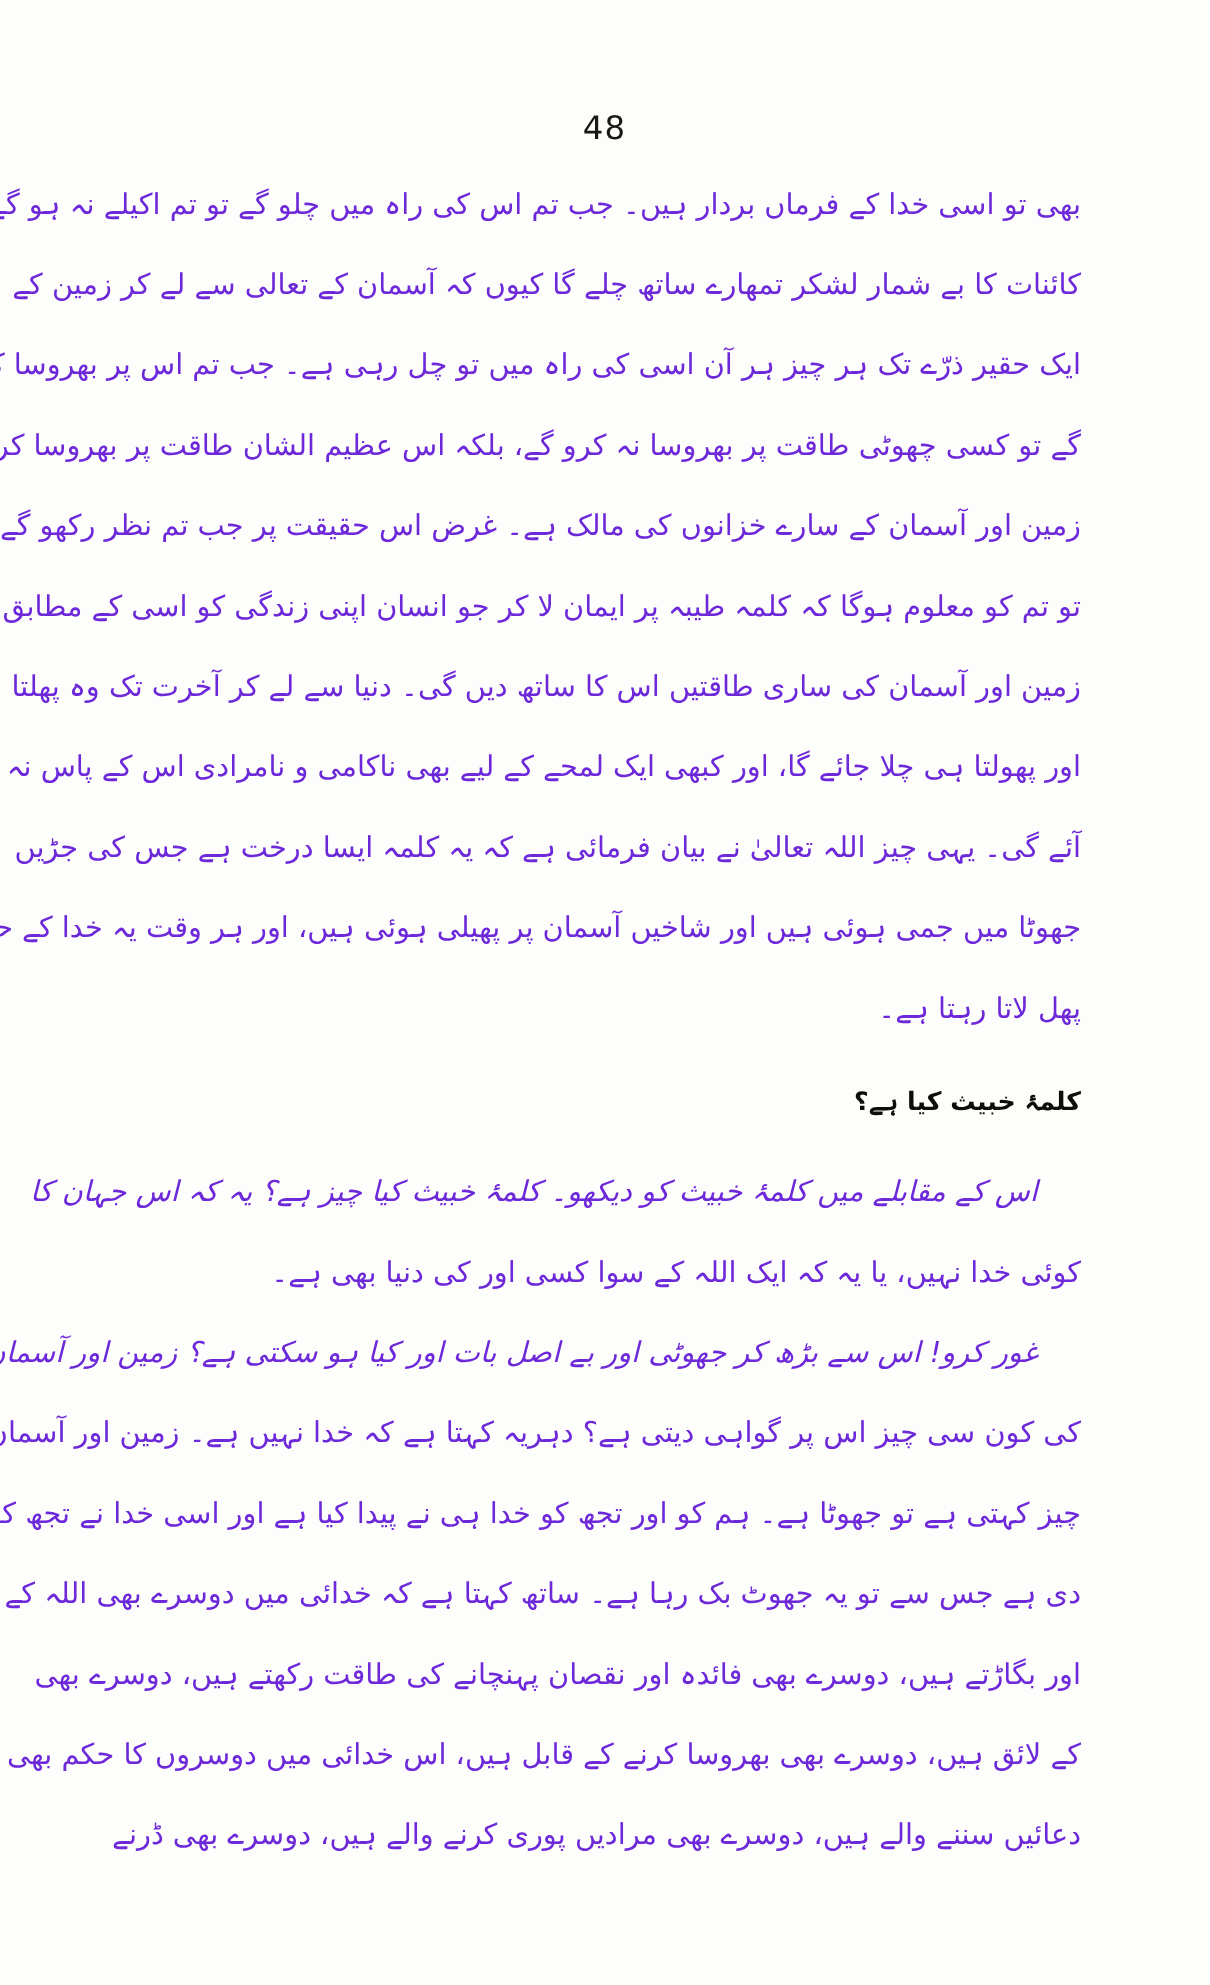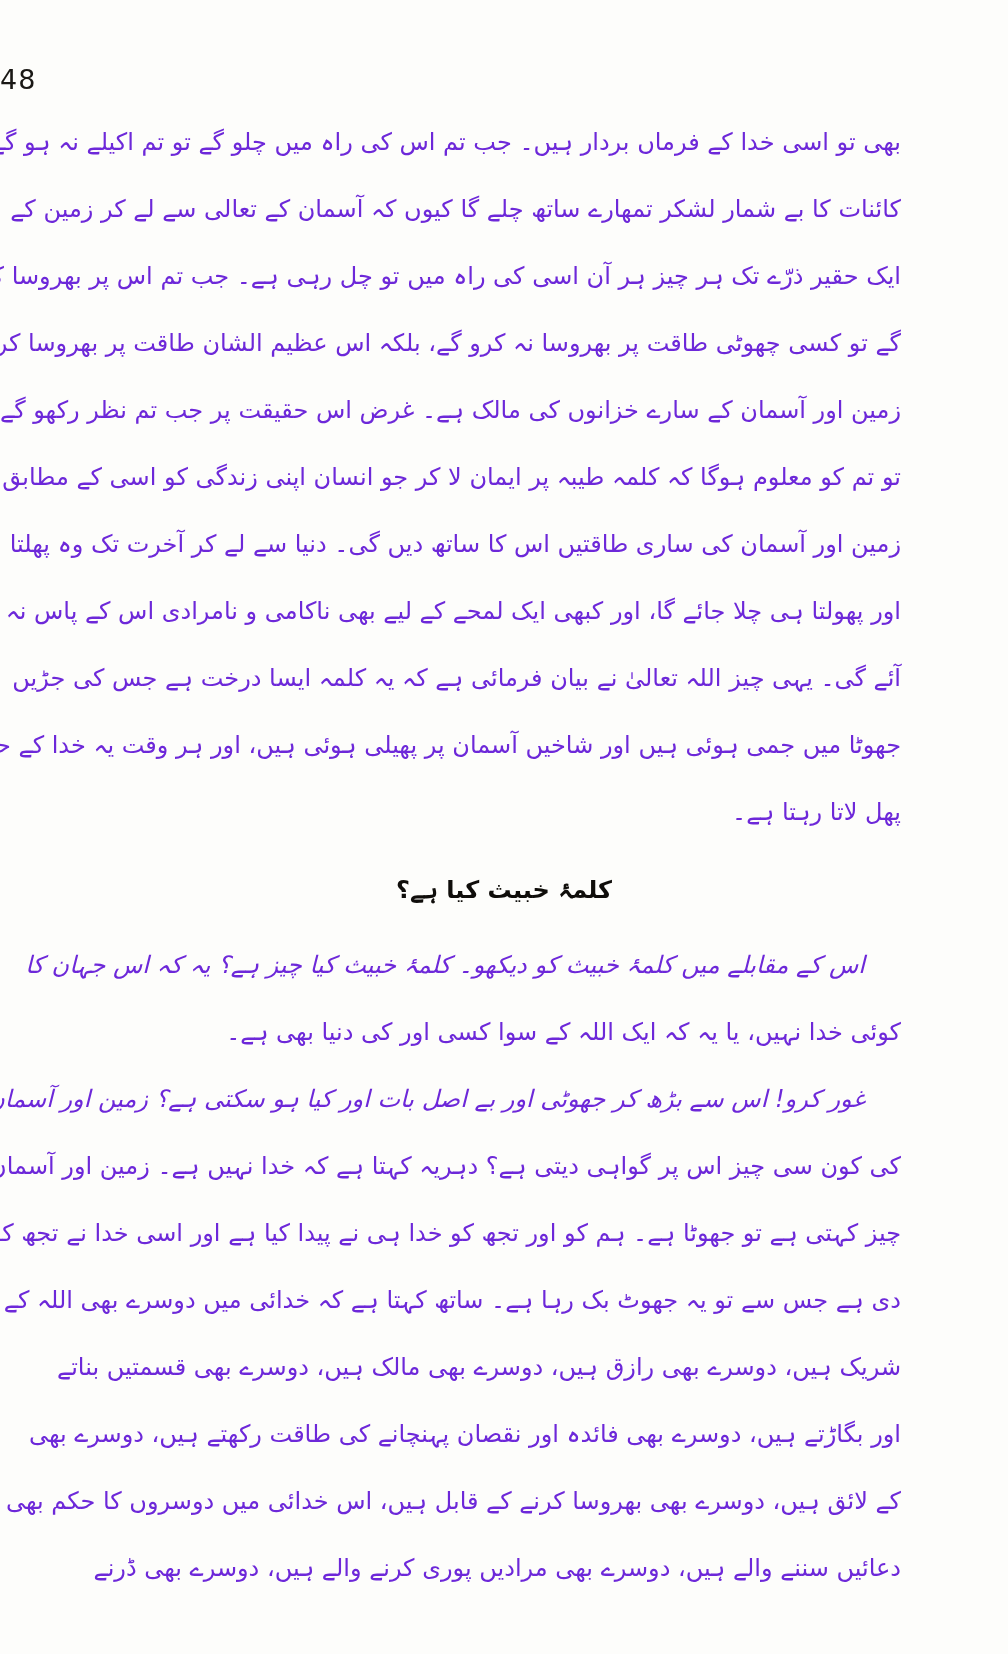--- a/index.html
+++ b/index.html
@@ -11,21 +11,22 @@
     position: relative;
     width: 1008px;
     height: 1654px;
     background: #fdfdfb;
     color: #141210;
     overflow: hidden;
     font-family: "DejaVu Sans", sans-serif;
   }
   .page-number {
     direction: ltr;
-    padding-top: 64px;
+    text-align: center;
+    padding-top: 92px;
     font-size: 27px;
     letter-spacing: 1px;
     color: #1a1815;
     font-family: "DejaVu Sans", sans-serif;
   }
   .text-block {
     direction: rtl;
     width: 794px;
     margin: 14px auto 0 auto;
   }
@@ -41,25 +42,25 @@
   .line.no-justify {
     text-align: center;
     text-align-last: right;
   }
   .line.indent {
     padding-right: 36px;
     font-style: italic;
   }
   .heading {
     margin: 6px 0 4px 0;
-    font-size: 24px;
+    font-size: 21px;
     font-weight: bold;
     line-height: 76px;
     height: 76px;
-    text-align: center;
+    text-align: right;
     color: #0f0d0a;
     font-family: "DejaVu Sans", sans-serif;
   }
 </style>
 </head>
 <body>
 
 <div class="page">
   <div class="page-number">48</div>
 
@@ -87,20 +88,19 @@
     <div class="line indent">اس کے مقابلے میں کلمۂ خبیث کو دیکھو۔ کلمۂ خبیث کیا چیز ہے؟ یہ کہ اس جہان کا</div>
         <div class="line no-justify">کوئی خدا نہیں، یا یہ کہ ایک اللہ کے سوا کسی اور کی دنیا بھی ہے۔</div>
       </div>
 
     <div class="para">
 
     <div class="line indent">غور کرو! اس سے بڑھ کر جھوٹی اور بے اصل بات اور کیا ہو سکتی ہے؟ زمین اور آسمان</div>
         <div class="line">کی کون سی چیز اس پر گواہی دیتی ہے؟ دہریہ کہتا ہے کہ خدا نہیں ہے۔ زمین اور آسمان کی ہر</div>
         <div class="line">چیز کہتی ہے تو جھوٹا ہے۔ ہم کو اور تجھ کو خدا ہی نے پیدا کیا ہے اور اسی خدا نے تجھ کو وہ زبان</div>
         <div class="line">دی ہے جس سے تو یہ جھوٹ بک رہا ہے۔ ساتھ کہتا ہے کہ خدائی میں دوسرے بھی اللہ کے</div>
-        <div class="line">شریک ہیں، دوسرے بھی رازق ہیں، دوسرے بھی مالک ہیں، دوسرے بھی قسمتیں بناتے</div>
         <div class="line">اور بگاڑتے ہیں، دوسرے بھی فائدہ اور نقصان پہنچانے کی طاقت رکھتے ہیں، دوسرے بھی</div>
         <div class="line">کے لائق ہیں، دوسرے بھی بھروسا کرنے کے قابل ہیں، اس خدائی میں دوسروں کا حکم بھی</div>
         <div class="line">دعائیں سننے والے ہیں، دوسرے بھی مرادیں پوری کرنے والے ہیں، دوسرے بھی ڈرنے</div>
       </div>
 
   </div>
 </div>
 
 </body></html>

